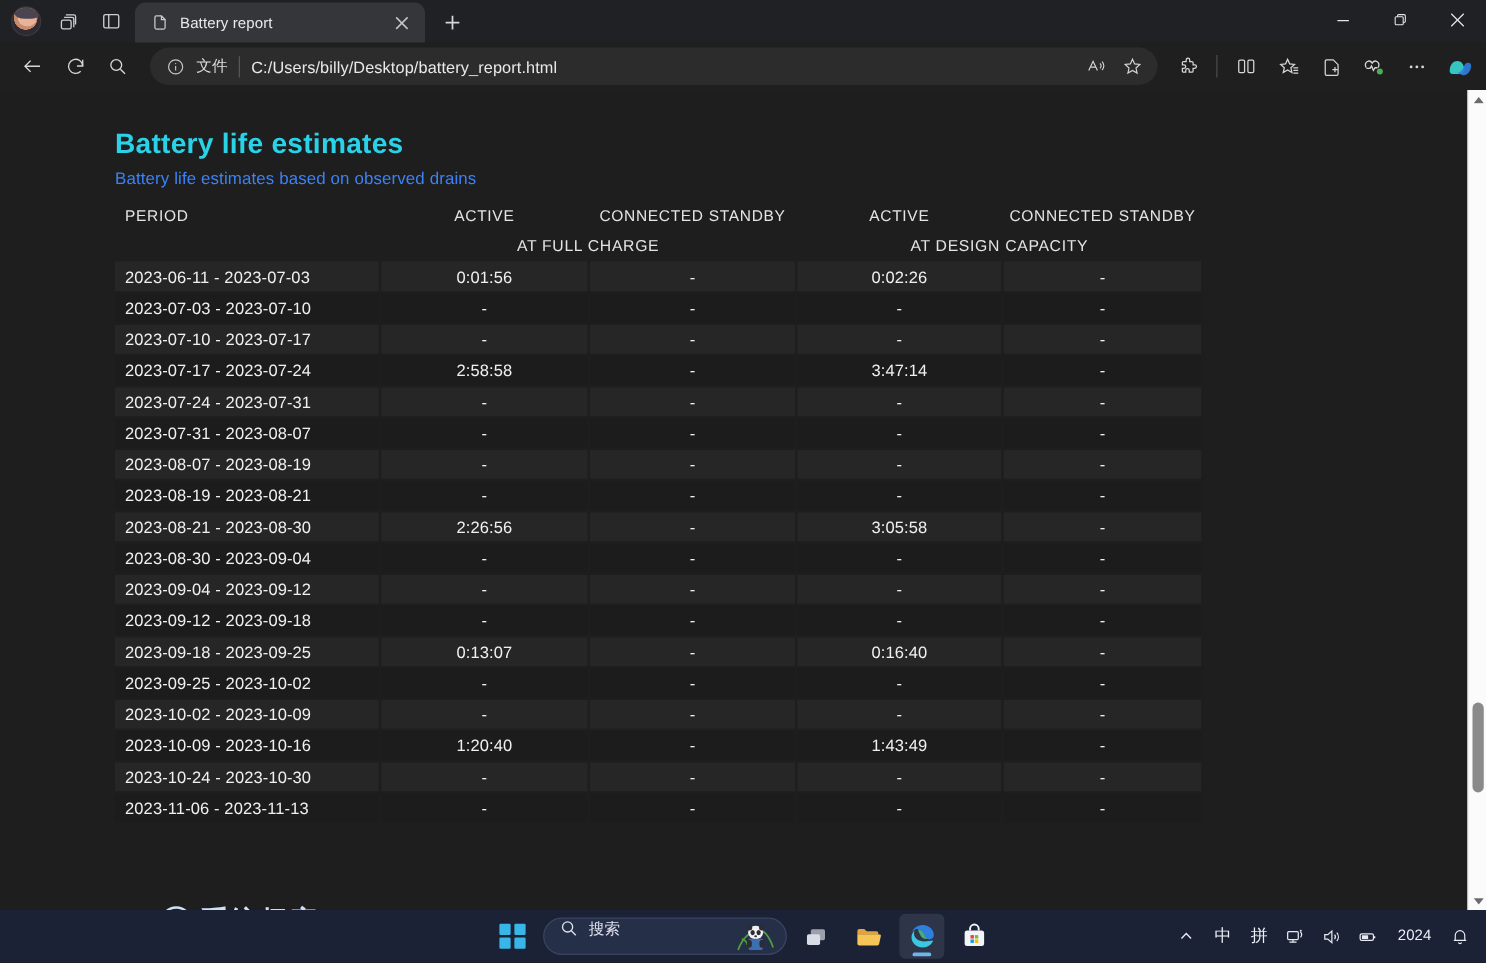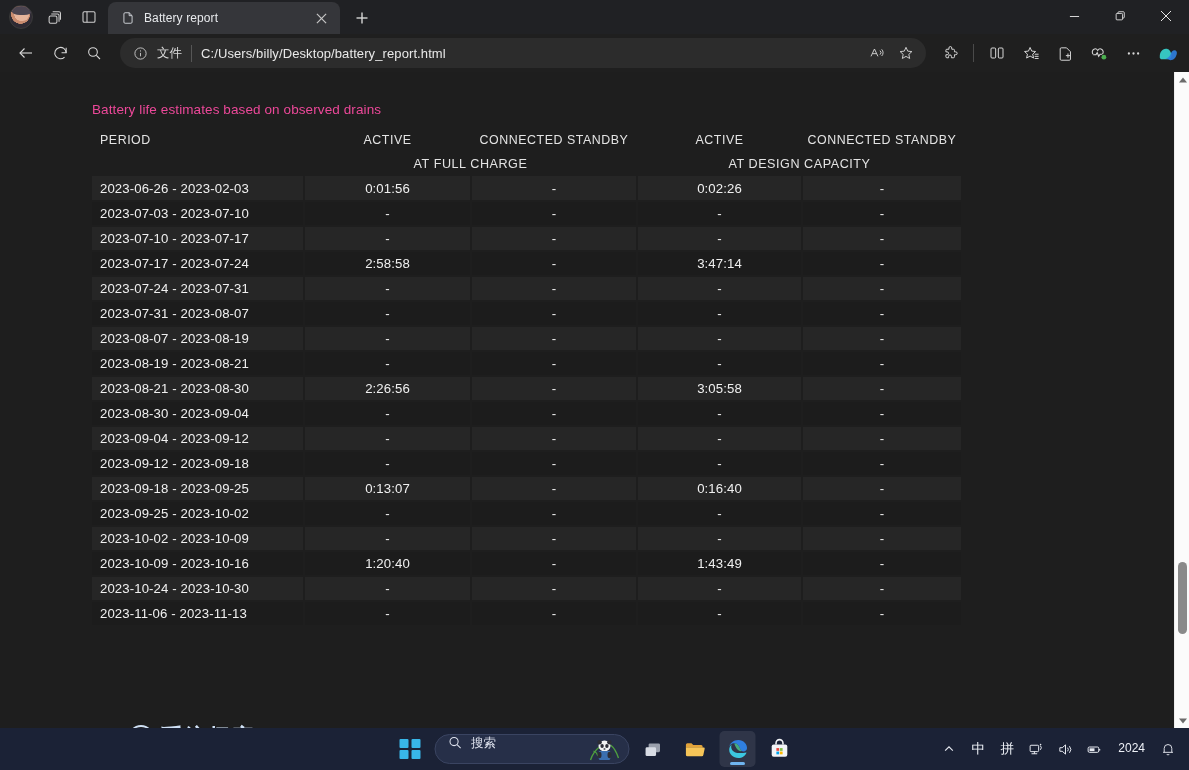--- a/index.html
+++ b/index.html
@@ -91,21 +91,21 @@
   .viewport { flex: 1; position: relative; background: #1b1b1b; overflow: hidden; }
   .page {
     position: absolute; left: 0; top: 0; right: 15px; bottom: 0;
     background: #1e1e1e; overflow: hidden;
   }
   .page-inner { padding: 30px 0 0 92px; }
   h1.report-title {
     color: #2ad2e8; font-size: 22.5px; font-weight: 700; letter-spacing: .2px;
     margin-bottom: 7px;
   }
-  .report-sub { color: #ec4899; font-size: 13.5px; margin-bottom: 14px; letter-spacing: .1px; }
+  .report-sub { color: #3b82f6; font-size: 13.5px; margin-bottom: 14px; letter-spacing: .1px; }
 
   table.battery { border-collapse: collapse; width: 870px; table-layout: fixed; }
   table.battery col.c0 { width: 212px; }
   table.battery col.c1 { width: 167px; }
   table.battery col.c2 { width: 166px; }
   table.battery col.c3 { width: 165px; }
   table.battery col.c4 { width: 160px; }
 
   table.battery th.grp {
     color: #e4e4e4; font-size: 12.6px; font-weight: 400; letter-spacing: .55px;
@@ -387,20 +387,21 @@
           <path d="M5 15c0-4 2.2-8 6.4-8 3.3 0 4.6 2.3 5.6 5.3.9 2.8-.6 5.7-3.8 5.7H7.4A2.4 2.4 0 0 1 5 15z" fill="#36c5c0"></path>
           <path d="M11 17c2.8 0 4.4-2 5.3-4.4.9-2.5 2.1-4.1 4-4.1 2 0 3.2 1.8 2.3 4.6-1 3.2-2.8 5.9-6.6 5.9z" fill="#2f7fe0" opacity=".9"></path>
         </svg>
       </span>
     </div>
   </div>
 
   <div class="viewport">
     <div class="page">
       <div class="page-inner">
+        <h1 class="report-title">Battery life estimates</h1>
         <div class="report-sub">Battery life estimates based on observed drains</div>
 
         <table class="battery">
           <colgroup>
               <col class="c0">
               <col class="c1">
               <col class="c2">
               <col class="c3">
               <col class="c4">
             </colgroup>
@@ -413,21 +414,21 @@
               <th class="col ctr">CONNECTED STANDBY</th>
             </tr>
             <tr>
               <th class="grp"></th>
               <th class="grp" colspan="2">AT FULL CHARGE</th>
               <th class="grp" colspan="2">AT DESIGN CAPACITY</th>
             </tr>
           </thead>
           <tbody id="battery-rows">
               <tr>
-                <td class="period">2023-06-26 - 2023-02-03</td>
+                <td class="period">2023-06-11 - 2023-07-03</td>
                 <td>0:01:56</td>
                 <td>-</td>
                 <td>0:02:26</td>
                 <td>-</td>
               </tr>
               <tr>
                 <td class="period">2023-07-03 - 2023-07-10</td>
                 <td>-</td>
                 <td>-</td>
                 <td>-</td>

